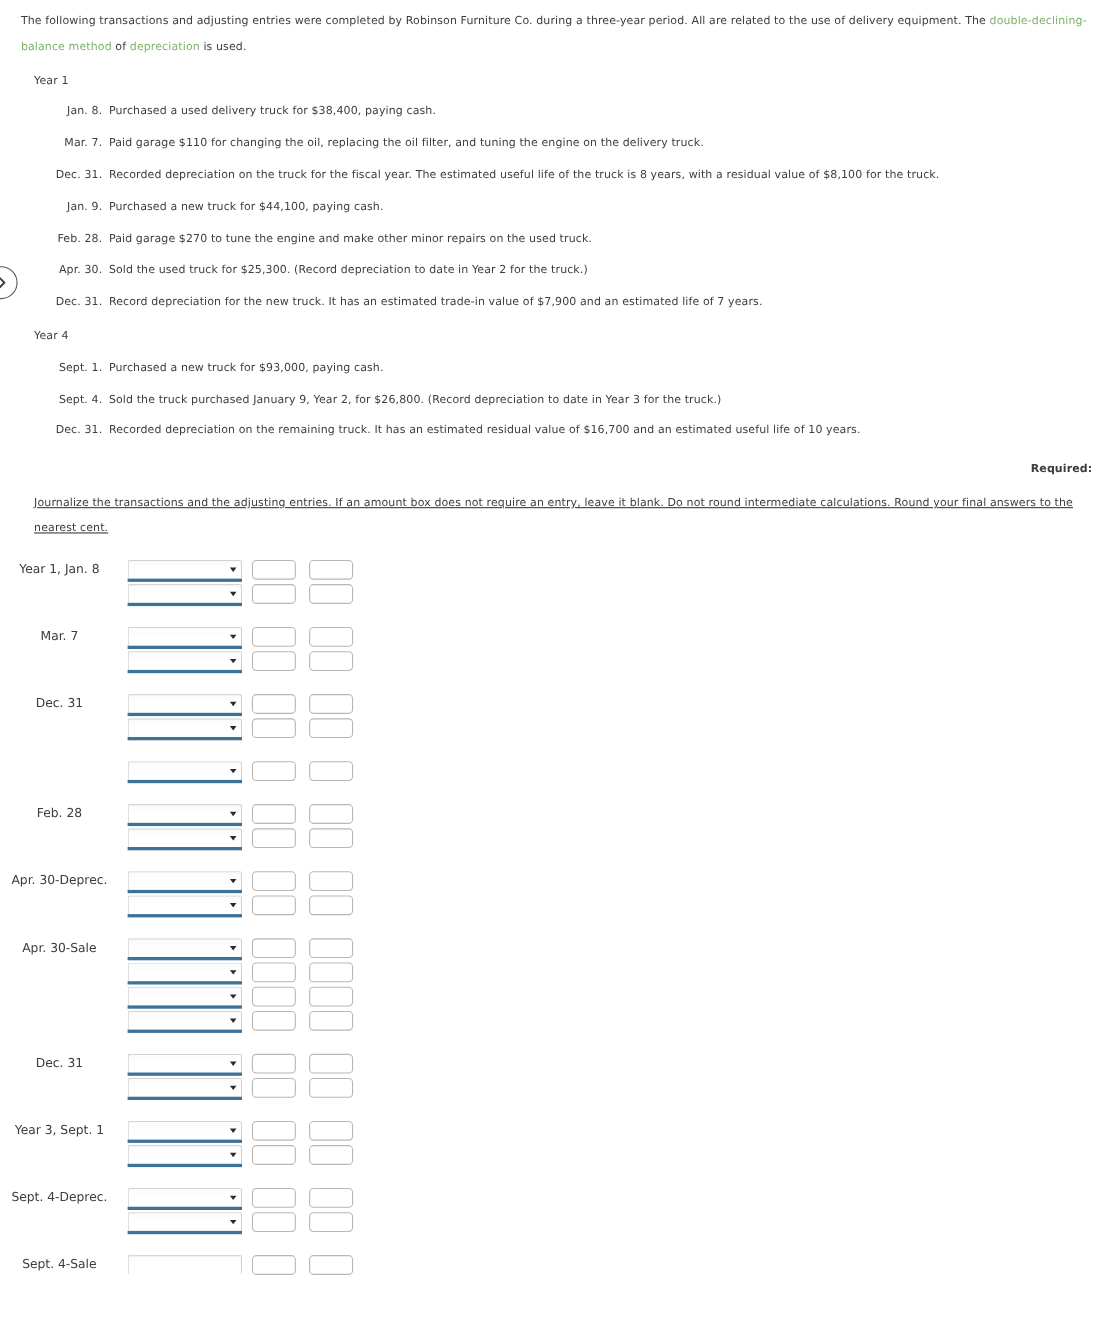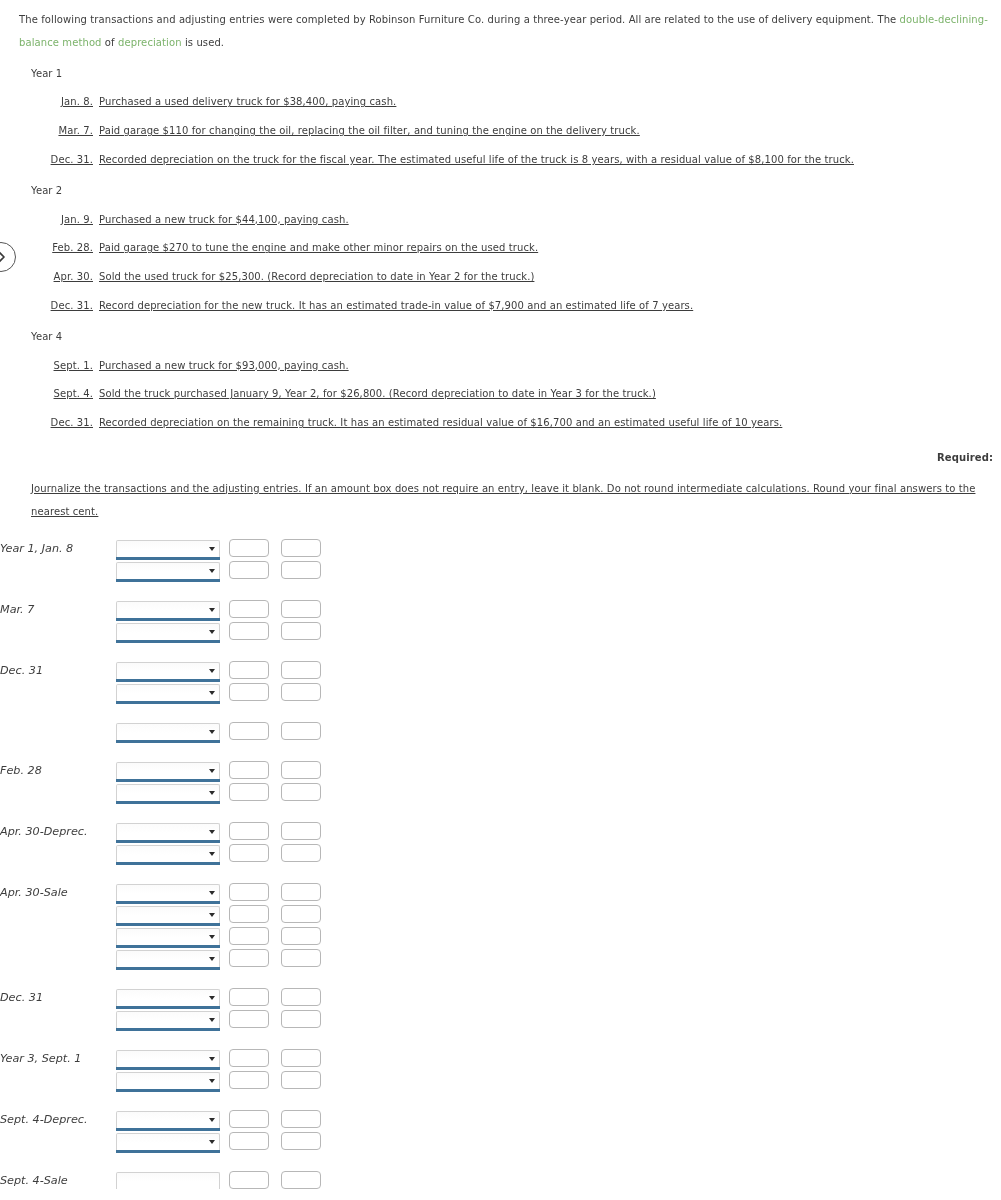--- a/index.html
+++ b/index.html
@@ -45,21 +45,20 @@
     cursor: pointer;
   }
   .year-head {
     margin-top: 8px !important;
     padding-left: 12px;
   }
   .txn-line {
     display: flex;
     margin-top: 6px !important;
     padding-left: 8px;
-    text-decoration: underline;
   }
   .txn-date {
     width: 66px;
     flex: 0 0 66px;
     text-align: right;
     padding-right: 6px;
     white-space: nowrap;
   }
   .txn-text {
     flex: 1 1 auto;
@@ -105,26 +104,25 @@
     margin-bottom: 17px;
   }
   .entry-row {
     display: flex;
     align-items: center;
     height: 22px;
   }
   .entry-label {
     width: 108px;
     flex: 0 0 108px;
-    text-align: left;
+    text-align: center;
     padding-right: 8px;
     font-size: 11.2px;
     color: #3d3d3d;
     white-space: nowrap;
-    font-style: italic;
   }
   .account-select {
     position: relative;
     width: 104px;
     height: 17px;
     box-sizing: border-box;
     background: linear-gradient(180deg,#fbfbfb 0%,#ffffff 55%,#ffffff 100%);
     border: 1px solid #d2d2d2;
     border-bottom: none;
     border-radius: 2px 2px 0 0;
@@ -186,21 +184,20 @@
     </p>
     <p class="txn-line">
       <span class="txn-date">Mar. 7.</span>
       <span class="txn-text">Paid garage $110 for changing the oil, replacing the oil filter, and tuning the engine on the delivery truck.</span>
     </p>
     <p class="txn-line">
       <span class="txn-date">Dec. 31.</span>
       <span class="txn-text">Recorded depreciation on the truck for the fiscal year. The estimated useful life of the truck is 8 years, with a residual value of $8,100 for the truck.</span>
     </p>
 
-    <p class="year-head">Year 2</p>
     <p class="txn-line">
       <span class="txn-date">Jan. 9.</span>
       <span class="txn-text">Purchased a new truck for $44,100, paying cash.</span>
     </p>
     <p class="txn-line">
       <span class="txn-date">Feb. 28.</span>
       <span class="txn-text">Paid garage $270 to tune the engine and make other minor repairs on the used truck.</span>
     </p>
     <p class="txn-line">
       <span class="txn-date">Apr. 30.</span>

